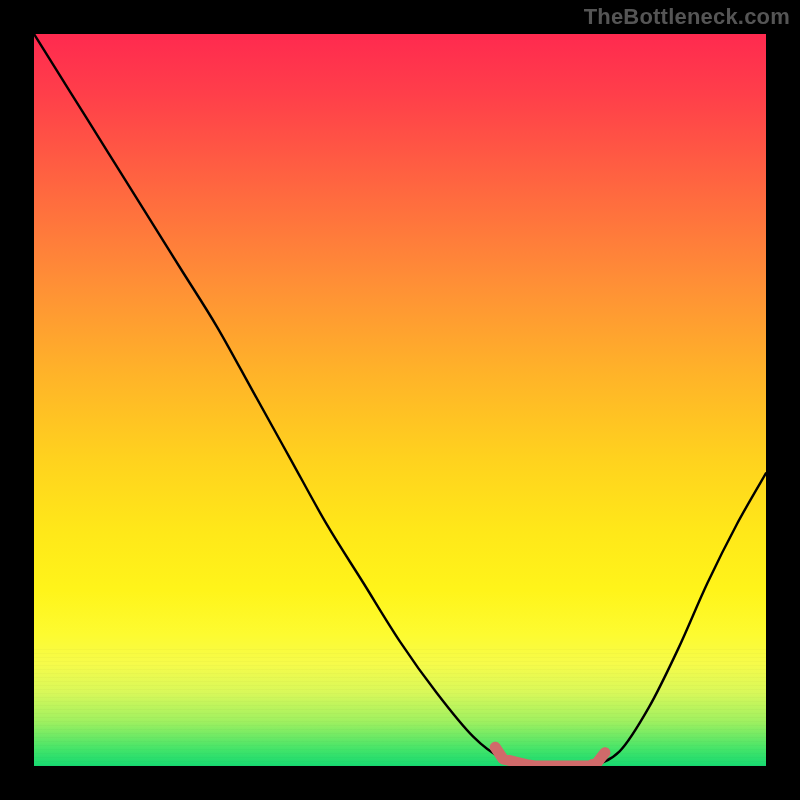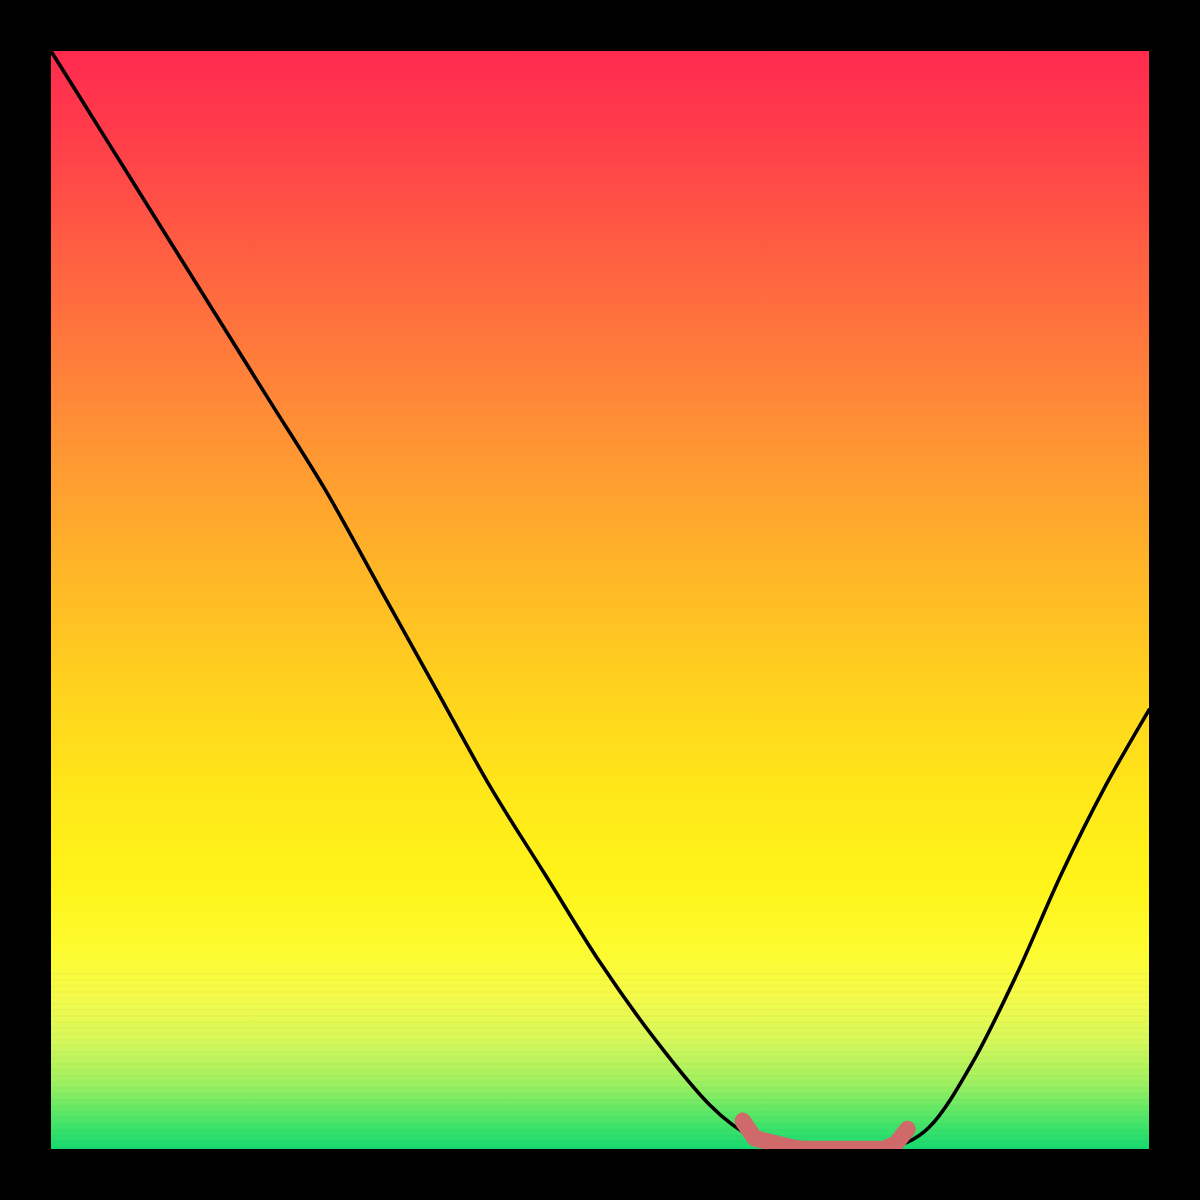--- a/index.html
+++ b/index.html
@@ -94,20 +94,21 @@
     height: 732px;
     z-index: 21;
     pointer-events: none;
   }
 </style>
 </head>
 <body>
 
 <div class="frame">
 
+  <div class="watermark">TheBottleneck.com</div>
 
   <div class="plot-outer">
     <div class="plot"></div>
     <div class="banding"></div>
 
     <svg class="curve" viewBox="0 0 732 732" preserveAspectRatio="none">
       <path id="curve-path" d="M 0 0 C 6.1000000000000005 9.759999999999991, 24.4 39.03999999999995, 36.6 58.559999999999945 C 48.800000000000004 78.07999999999994, 61.00000000000001 97.60000000000001, 73.2 117.12 C 85.4 136.64000000000001, 97.6 156.15999999999997, 109.8 175.67999999999995 C 122 195.19999999999993, 134.20000000000002 214.71999999999994, 146.4 234.23999999999995 C 158.6 253.75999999999996, 170.8 272.06, 183 292.8 C 195.2 313.54, 207.4 336.72, 219.6 358.68 C 231.79999999999998 380.64, 244 402.6, 256.2 424.56 C 268.4 446.52, 280.6 469.7, 292.8 490.44 C 305 511.18, 317.20000000000005 529.48, 329.40000000000003 549 C 341.6 568.52, 353.8 589.26, 366 607.56 C 378.2 625.8599999999999, 390.40000000000003 642.9399999999999, 402.6 658.8 C 414.8 674.66, 428.21999999999997 691.74, 439.2 702.72 C 450.18 713.7, 458.72 719.8, 468.48 724.68 C 478.24 729.56, 488.00000000000006 730.78, 497.76000000000005 732 C 507.52000000000004 733.22, 517.28 732, 527.04 732 C 536.8 732, 546.5600000000001 734.44, 556.32 732 C 566.08 729.56, 575.84 727.12, 585.6 717.36 C 595.36 707.6, 605.12 690.5200000000001, 614.88 673.44 C 624.64 656.36, 634.4 635.62, 644.16 614.88 C 653.92 594.14, 663.6800000000001 569.74, 673.44 549 C 683.2 528.26, 692.96 508.74, 702.72 490.44 C 712.48 472.14, 727.12 447.74, 732 439.2" fill="none" stroke="#000" stroke-width="2.4" stroke-linejoin="round" stroke-linecap="round"></path>
     </svg>
 
     <svg class="trough" viewBox="0 0 732 732" preserveAspectRatio="none">

